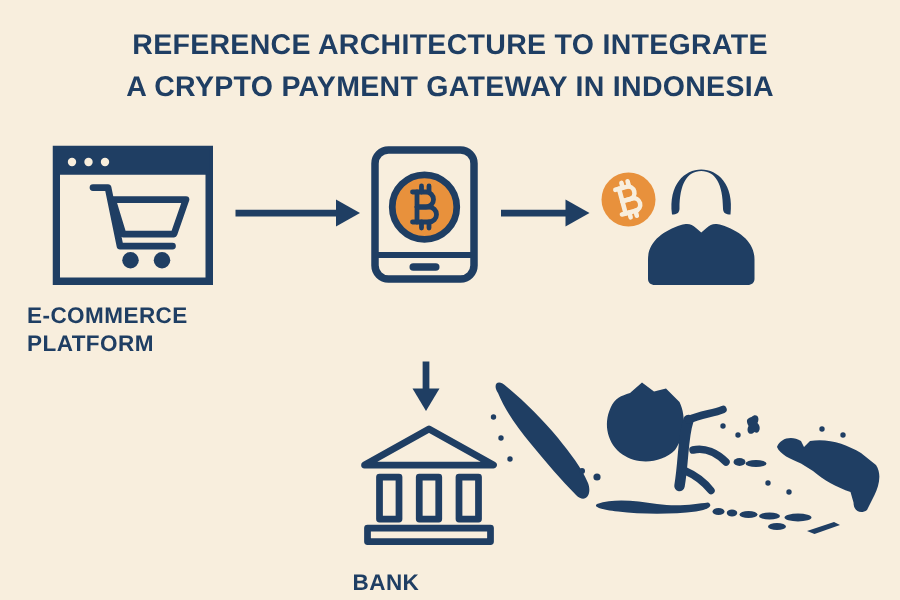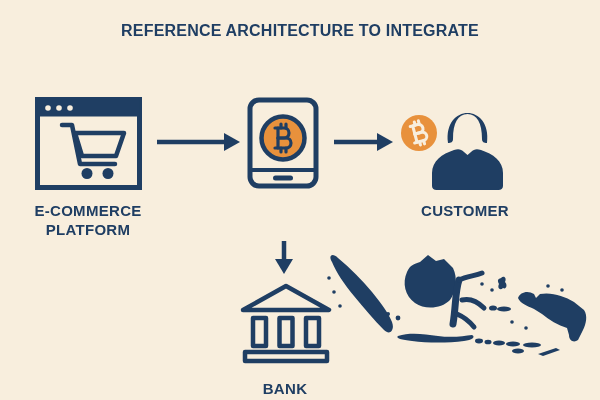--- a/index.html
+++ b/index.html
@@ -3,25 +3,25 @@
 <meta charset="utf-8">
 <style>
   html,body { margin:0; padding:0; }
   .canvas {
     position:relative; width:600px; height:400px; overflow:hidden;
     background: var(--background, #f8eedd);
     font-family: "Liberation Sans", sans-serif;
   }
   .title {
     position:absolute; top:17px; left:0; width:600px; text-align:center;
-    color: var(--navy, #1f3e63); font-weight:bold; font-size:16px;
+    color: var(--navy, #1f3e63); font-weight:bold; font-size:19px;
     line-height:28px; letter-spacing:0.2px;
   }
   .label {
-    position:absolute; text-align:center; color: var(--navy, #1f3e63);
+    position:absolute; text-align:left; color: var(--navy, #1f3e63);
     font-weight:bold; font-size:15px; line-height:19px; letter-spacing:0.3px;
   }
   .abs { position:absolute; }
   svg { display:block; }
 </style>
 </head>
 <body>
 
 <div class="canvas">
 
@@ -31,20 +31,21 @@
         <path d="M-8 -10 H-5 V10 H-8"></path>
         <path d="M-5 -10 H1 A5 5 0 0 1 1 0 H-5"></path>
         <path d="M-5 0 H3 A5 5 0 0 1 3 10 H-5"></path>
         <path d="M-2 -14 V-10 M3 -14 V-10 M-2 10 V14 M3 10 V14"></path>
       </g>
     </defs>
   </svg>
 
   <header class="title">
     <div>REFERENCE ARCHITECTURE TO INTEGRATE</div>
+    <div>A CRYPTO PAYMENT GATEWAY IN INDONESIA</div>
   </header>
 
   <svg class="abs" style="left:35px;top:97px" width="107" height="93" viewBox="0 0 107 93">
     <rect x="2.5" y="2.5" width="102" height="88" fill="none" stroke="#1f3e63" stroke-width="5"></rect>
     <rect x="2.5" y="2.5" width="102" height="17" fill="#1f3e63"></rect>
     <circle cx="13" cy="11" r="2.8" fill="#f8eedd"></circle>
     <circle cx="24" cy="11" r="2.8" fill="#f8eedd"></circle>
     <circle cx="35" cy="11" r="2.8" fill="#f8eedd"></circle>
     <g stroke="#1f3e63" stroke-width="4.5" fill="none" stroke-linejoin="round" stroke-linecap="round">
       <path d="M40 36 H89 L81 59 H47 Z"></path>
@@ -73,21 +74,20 @@
   </svg>
 
   <svg class="abs" style="left:398px;top:95px" width="110" height="97" viewBox="0 0 110 97">
     <circle cx="21" cy="38" r="18" fill="#e8913c"></circle>
     <use href="#btc" transform="translate(21 38) rotate(-15) scale(0.85)" stroke="#f8eedd" stroke-width="3.6"></use>
     <path fill="#1f3e63" d="M50 48 C45 8 94 8 89 48 C86 48 84 47 84 44 C84 28 79 19 69.5 19 C60 19 55 28 55 44 C55 47 53 48 50 48 Z"></path>
     <path fill="#1f3e63" d="M34 91 L34 78 C34 66 44 59 56 55 C61 53.5 63 54.5 66 57 L69.5 60 L73 57 C76 54.5 78 53.5 83 55 C95 59 105 66 105 78 L105 91 C105 93.5 103 95 100.5 95 L38.5 95 C36 95 34 93.5 34 91 Z"></path>
   </svg>
 
   <div class="label" style="left:18px;top:201px;width:140px">E-COMMERCE PLATFORM</div>
-  <div class="label" style="left:395px;top:201px;width:140px">CUSTOMER</div>
 
   <svg class="abs" style="left:271px;top:237px" width="26" height="38" viewBox="0 0 26 38">
     <line x1="13" y1="4" x2="13" y2="24" stroke="#1f3e63" stroke-width="4.5"></line>
     <path d="M4 22 L13 37 L22 22 Z" fill="#1f3e63"></path>
   </svg>
 
   <svg class="abs" style="left:240px;top:282px" width="92" height="82" viewBox="0 0 92 82">
     <g stroke="#1f3e63" stroke-width="4.5" fill="none" stroke-linejoin="round">
       <path d="M46 4 L89 28 H3 Z"></path>
       <rect x="13" y="36" width="13" height="28"></rect>

